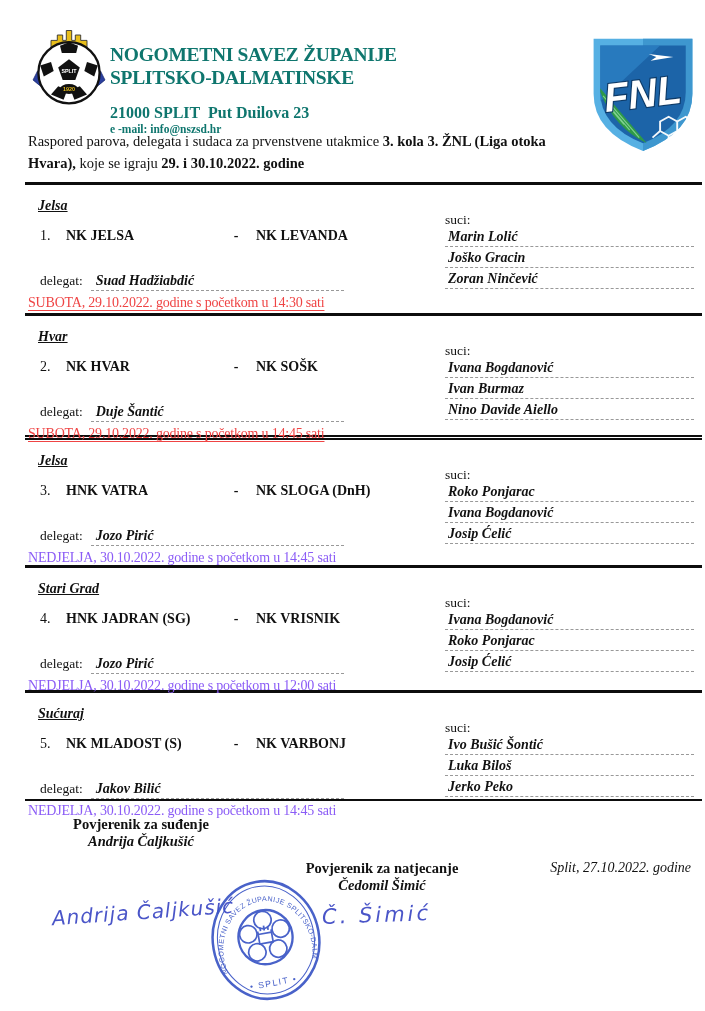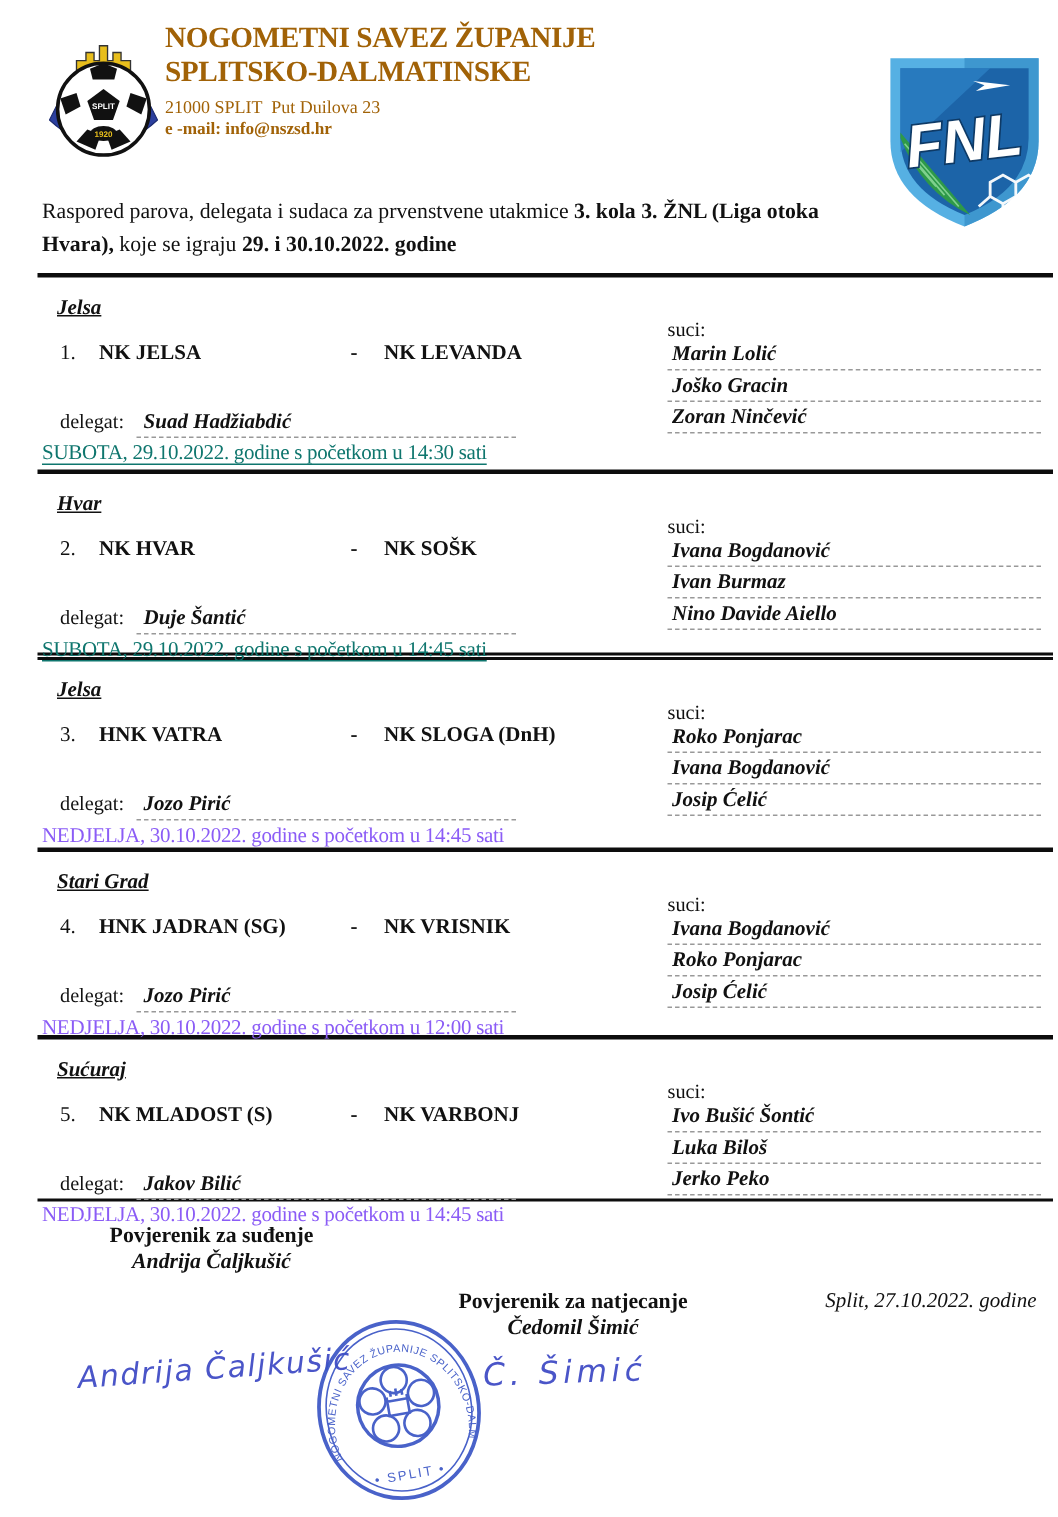--- a/index.html
+++ b/index.html
@@ -1,22 +1,22 @@
 <!DOCTYPE html>
 <html><head>
 <meta charset="utf-8">
 <style>
   html,body{margin:0;padding:0;background:#fff;}
   .page{position:relative;width:705px;height:1011px;background:#fff;overflow:hidden;
         font-family:"Liberation Serif","DejaVu Serif",serif;color:#111;}
   
   .club-crest{position:absolute;left:24px;top:24px;width:90px;height:94px;}
-  .org{position:absolute;left:110px;top:14px;color:#a16207;}
+  .org{position:absolute;left:110px;top:43px;color:#0f766e;}
   .org-l1,.org-l2{font-size:19.5px;font-weight:bold;letter-spacing:-.3px;line-height:23px;}
-  .org-addr{font-size:12px;font-weight:normal;margin-top:4px;white-space:pre;}
+  .org-addr{font-size:16px;font-weight:bold;margin-top:15px;white-space:pre;}
   .org-email{font-size:11.5px;font-weight:bold;margin-top:1px;}
   .fnl-logo{position:absolute;left:586px;top:30px;width:114px;height:126px;}
   .intro{position:absolute;left:28px;top:131px;width:540px;font-size:14.5px;line-height:21.5px;}
   .intro b{font-weight:bold;}
   
   .sections{position:absolute;left:25px;top:182px;width:677px;border-top:3px solid #0d0d0d;}
   section{position:relative;box-sizing:border-box;}
   .s1{height:131px;border-bottom:3px solid #0d0d0d;}
   .s2{height:124px;border-bottom:5px double #0d0d0d;}
   .s3{height:128px;border-bottom:3px solid #0d0d0d;}
@@ -30,21 +30,21 @@
   .dash{display:inline-block;width:40px;text-align:center;}
   .suci{position:absolute;left:420px;top:26px;right:8px;display:flex;font-size:13.5px;flex-direction:column;}
   .suci-label{width:52px;padding-top:1px;}
   .names{flex:1;}
   .ref{font-weight:bold;font-style:italic;font-size:14px;height:18px;line-height:17px;
        border-bottom:1px dashed #999;margin-bottom:2px;padding-left:3px;}
   .delegat-row{position:absolute;left:15px;top:88px;font-size:13.5px;}
   .del-name{display:inline-block;width:248px;margin-left:8px;font-weight:bold;font-style:italic;
             font-size:14px;border-bottom:1px dashed #999;padding:0 0 1px 5px;}
   .schedule{position:absolute;left:3px;top:110px;font-size:14px;letter-spacing:-.2px;}
-  .sched-blue{color:#0f766e;text-decoration:underline;text-underline-offset:3px;}
+  .sched-blue{color:#ef4444;text-decoration:underline;text-underline-offset:3px;}
   .sched-green{color:#8b5cf6;}
   
   .f-block{position:absolute;width:210px;text-align:center;font-size:14.5px;font-weight:bold;}
   .f-left{left:36px;top:816px;}
   .f-right{left:277px;top:860px;}
   .f-name{font-style:italic;}
   .sig{position:absolute;font-family:"DejaVu Sans","Liberation Sans",sans-serif;
        font-style:italic;color:#4A55C8;white-space:nowrap;}
   .sig-left{left:38px;top:900px;width:210px;text-align:center;font-size:20px;
             letter-spacing:1px;transform:rotate(-4deg);}

